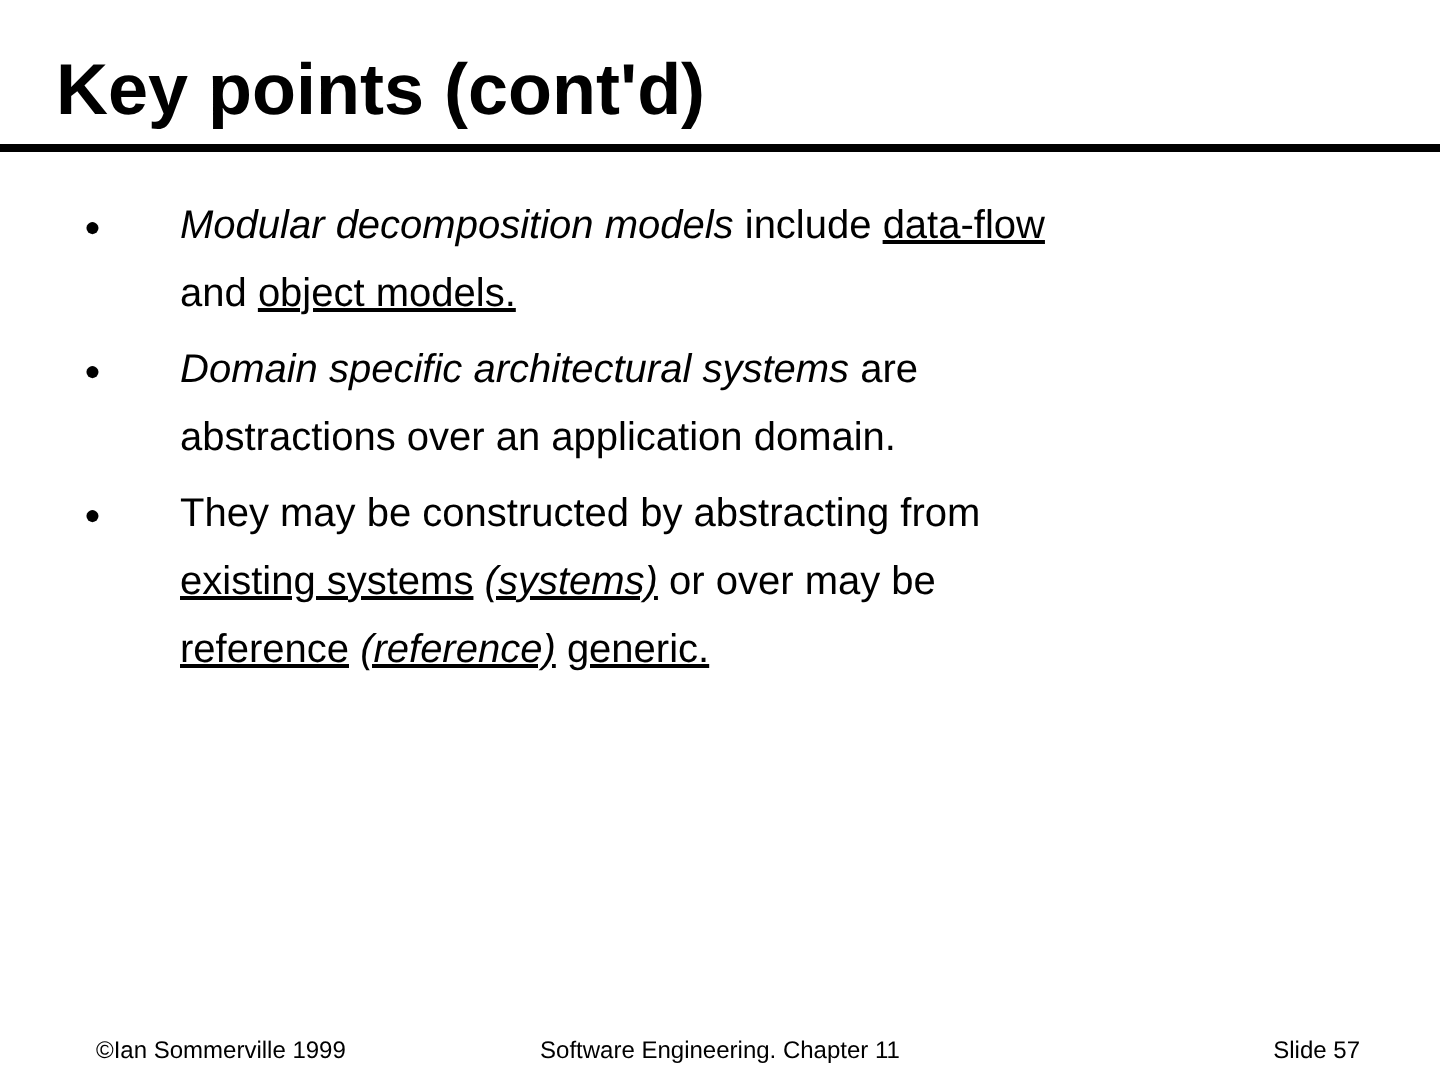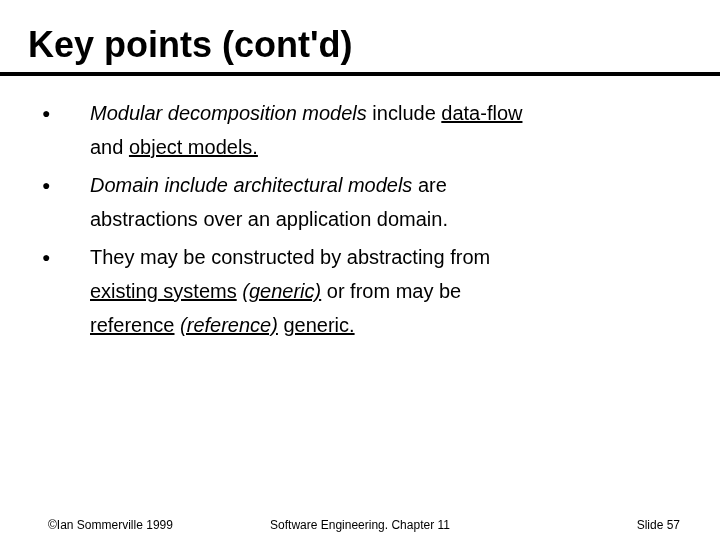--- a/index.html
+++ b/index.html
@@ -91,25 +91,25 @@
   <div class="rule"></div>
 
   <div class="body">
 
   <div class="bullet-row">
         <div class="bullet-dot">●</div>
         <div class="bullet-text"><span class="i">Modular decomposition models</span><span class=""> include </span><span class="u">data-flow</span><span class=""> and </span><span class="u">object models.</span></div>
       </div>
       <div class="bullet-row">
         <div class="bullet-dot">●</div>
-        <div class="bullet-text"><span class="i">Domain include architectural models</span><span class=""> are abstractions over an application domain.</span></div>
+        <div class="bullet-text"><span class="i">Domain specific architectural systems</span><span class=""> are abstractions over an application domain.</span></div>
       </div>
       <div class="bullet-row">
         <div class="bullet-dot">●</div>
-        <div class="bullet-text"><span class="">They may be constructed by abstracting from </span><span class="u">existing systems</span><span class=""> </span><span class="i u">(generic)</span><span class=""> or from may be </span><span class="u">reference</span><span class=""> </span><span class="i u">(reference)</span><span class=""> </span><span class="u">generic.</span></div>
+        <div class="bullet-text"><span class="">They may be constructed by abstracting from </span><span class="u">existing systems</span><span class=""> </span><span class="i u">(systems)</span><span class=""> or over may be </span><span class="u">reference</span><span class=""> </span><span class="i u">(reference)</span><span class=""> </span><span class="u">generic.</span></div>
       </div>
     </div>
 
   <div class="footer">
     <div class="footer-left">©Ian Sommerville 1999</div>
     <div class="footer-center">Software Engineering. Chapter 11</div>
     <div class="footer-right">Slide 57</div>
   </div>
 
 </div>

